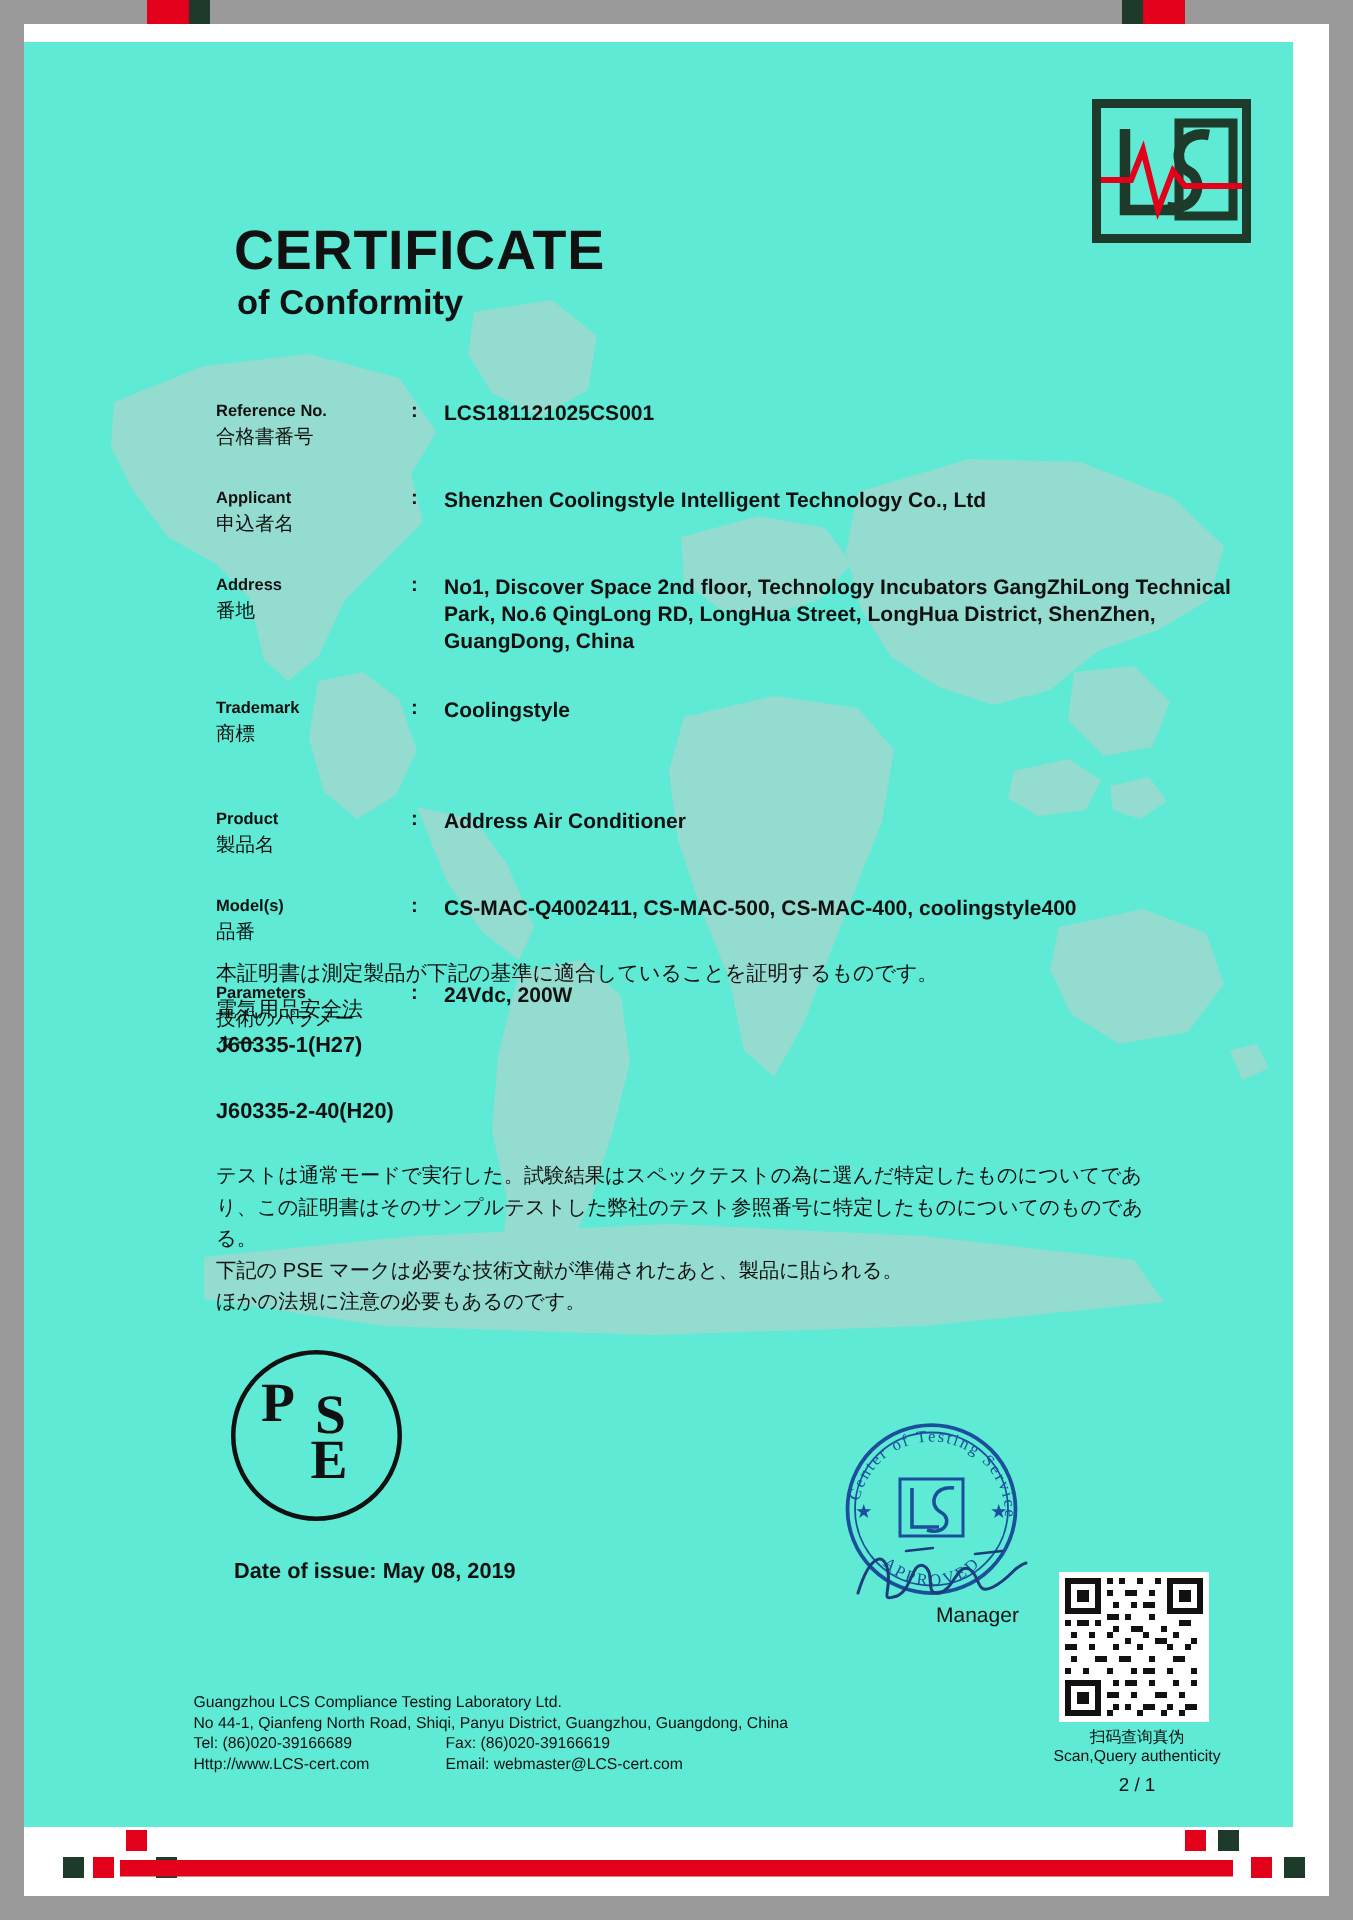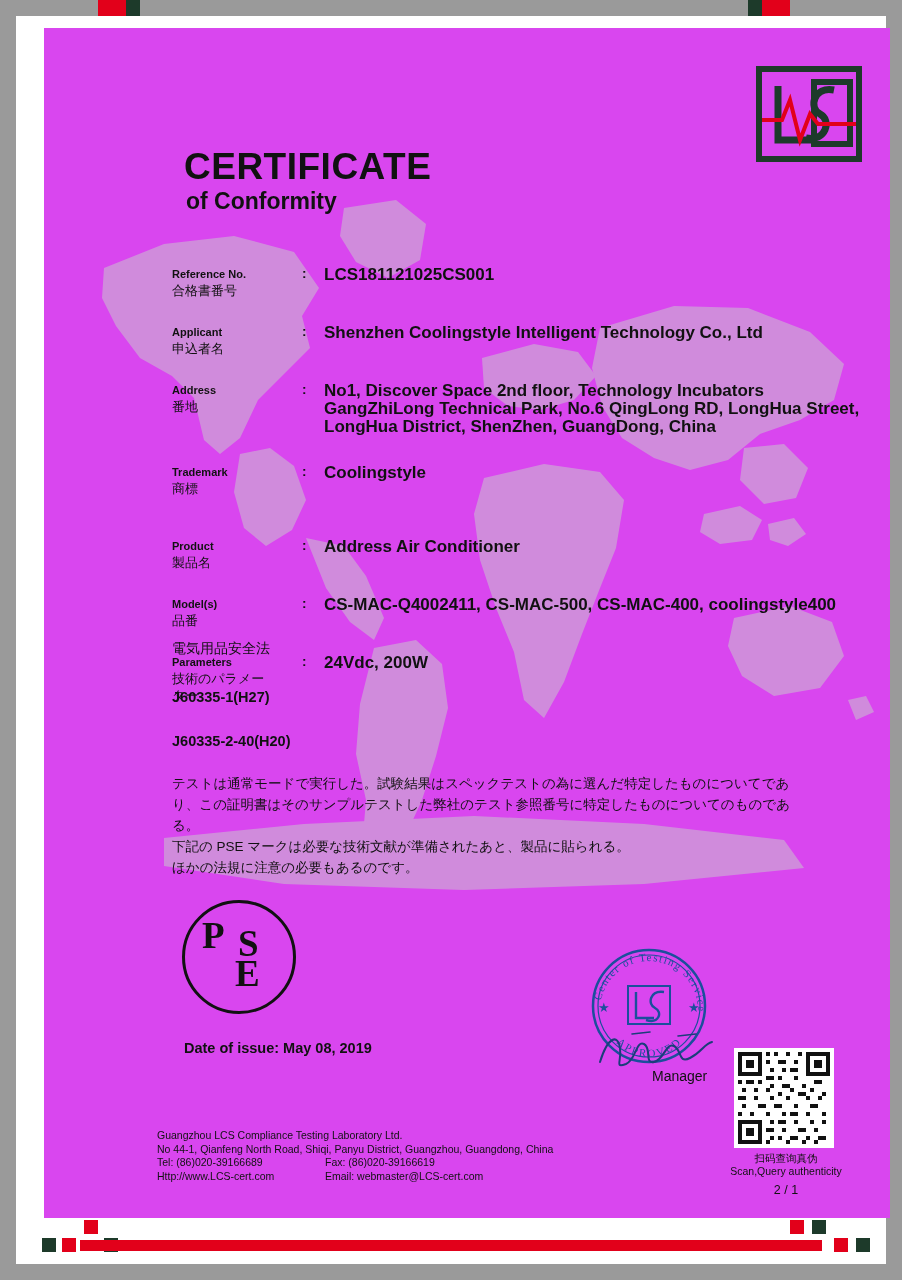--- a/index.html
+++ b/index.html
@@ -44,25 +44,25 @@
   
   .mark {
     position: absolute;
   }
   .mark.red { background: #e2001a; }
   .mark.dark { background: #1d3a2a; }
 
   
   .sheet {
     position: absolute;
-    left: 44px;
+    left: 16px;
     top: 28px;
     width: 846px;
     height: 1190px;
-    background: #d946ef;
+    background: #5eead4;
     overflow: hidden;
   }
 
   
   .map {
     position: absolute;
     left: 0;
     top: 120px;
     width: 846px;
     height: 790px;
@@ -143,21 +143,21 @@
     top: 0;
     font-size: 13.5px;
     font-weight: bold;
     color: #111111;
   }
   .value {
     position: absolute;
     left: 152px;
     top: 0;
     width: 540px;
-    font-size: 17px;
+    font-size: 14px;
     font-weight: bold;
     color: #111111;
     line-height: 18px;
   }
   .row.r1 { height: 42px; }
   .row.r2 { height: 42px; }
   .row.r3 { height: 66px; text-decoration: underline; }
   .row.r4 { height: 42px; }
   .row.r5 { height: 42px; margin-top: 32px; }
   .row.r6 { height: 42px; }
@@ -438,20 +438,21 @@
         <div class="label-en">Parameters</div>
         <div class="label-jp">技術のパラメー</div>
         <div class="label-jp2">ター</div>
         <div class="colon">:</div>
         <div class="value">24Vdc, 200W</div>
       </div>
 
     </div>
 
     <div class="statement">
+      <div>本証明書は測定製品が下記の基準に適合していることを証明するものです。</div>
       <div>電気用品安全法</div>
     </div>
     <div class="std std1">J60335-1(H27)</div>
     <div class="std std2">J60335-2-40(H20)</div>
 
     <div class="para" style="white-space: pre-line;">テストは通常モードで実行した。試験結果はスペックテストの為に選んだ特定したものについてであり、この証明書はそのサンプルテストした弊社のテスト参照番号に特定したものについてのものである。
 下記の PSE マークは必要な技術文献が準備されたあと、製品に貼られる。
 ほかの法規に注意の必要もあるのです。</div>
 
     <div class="pse">

